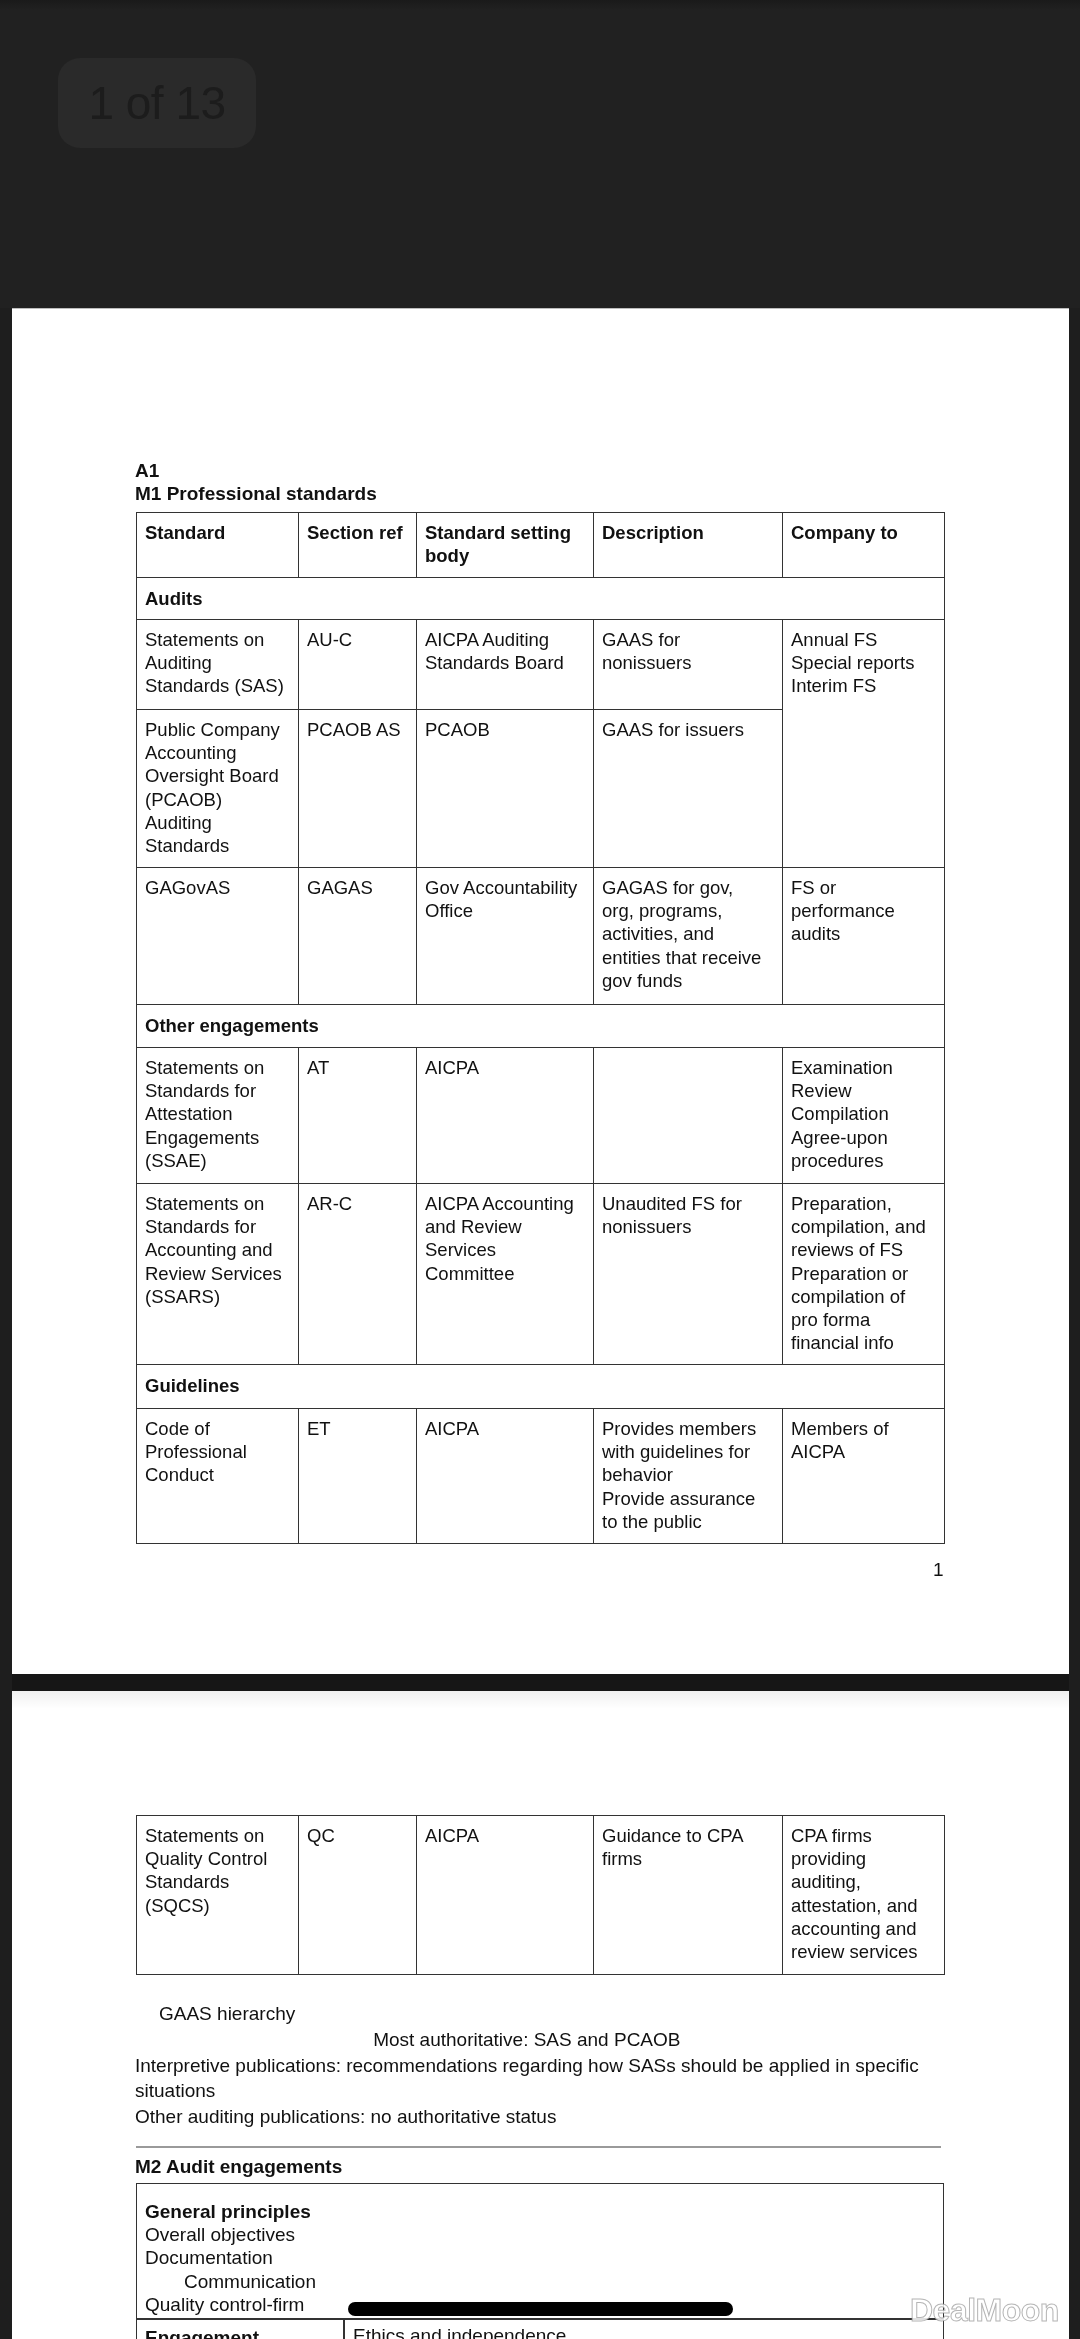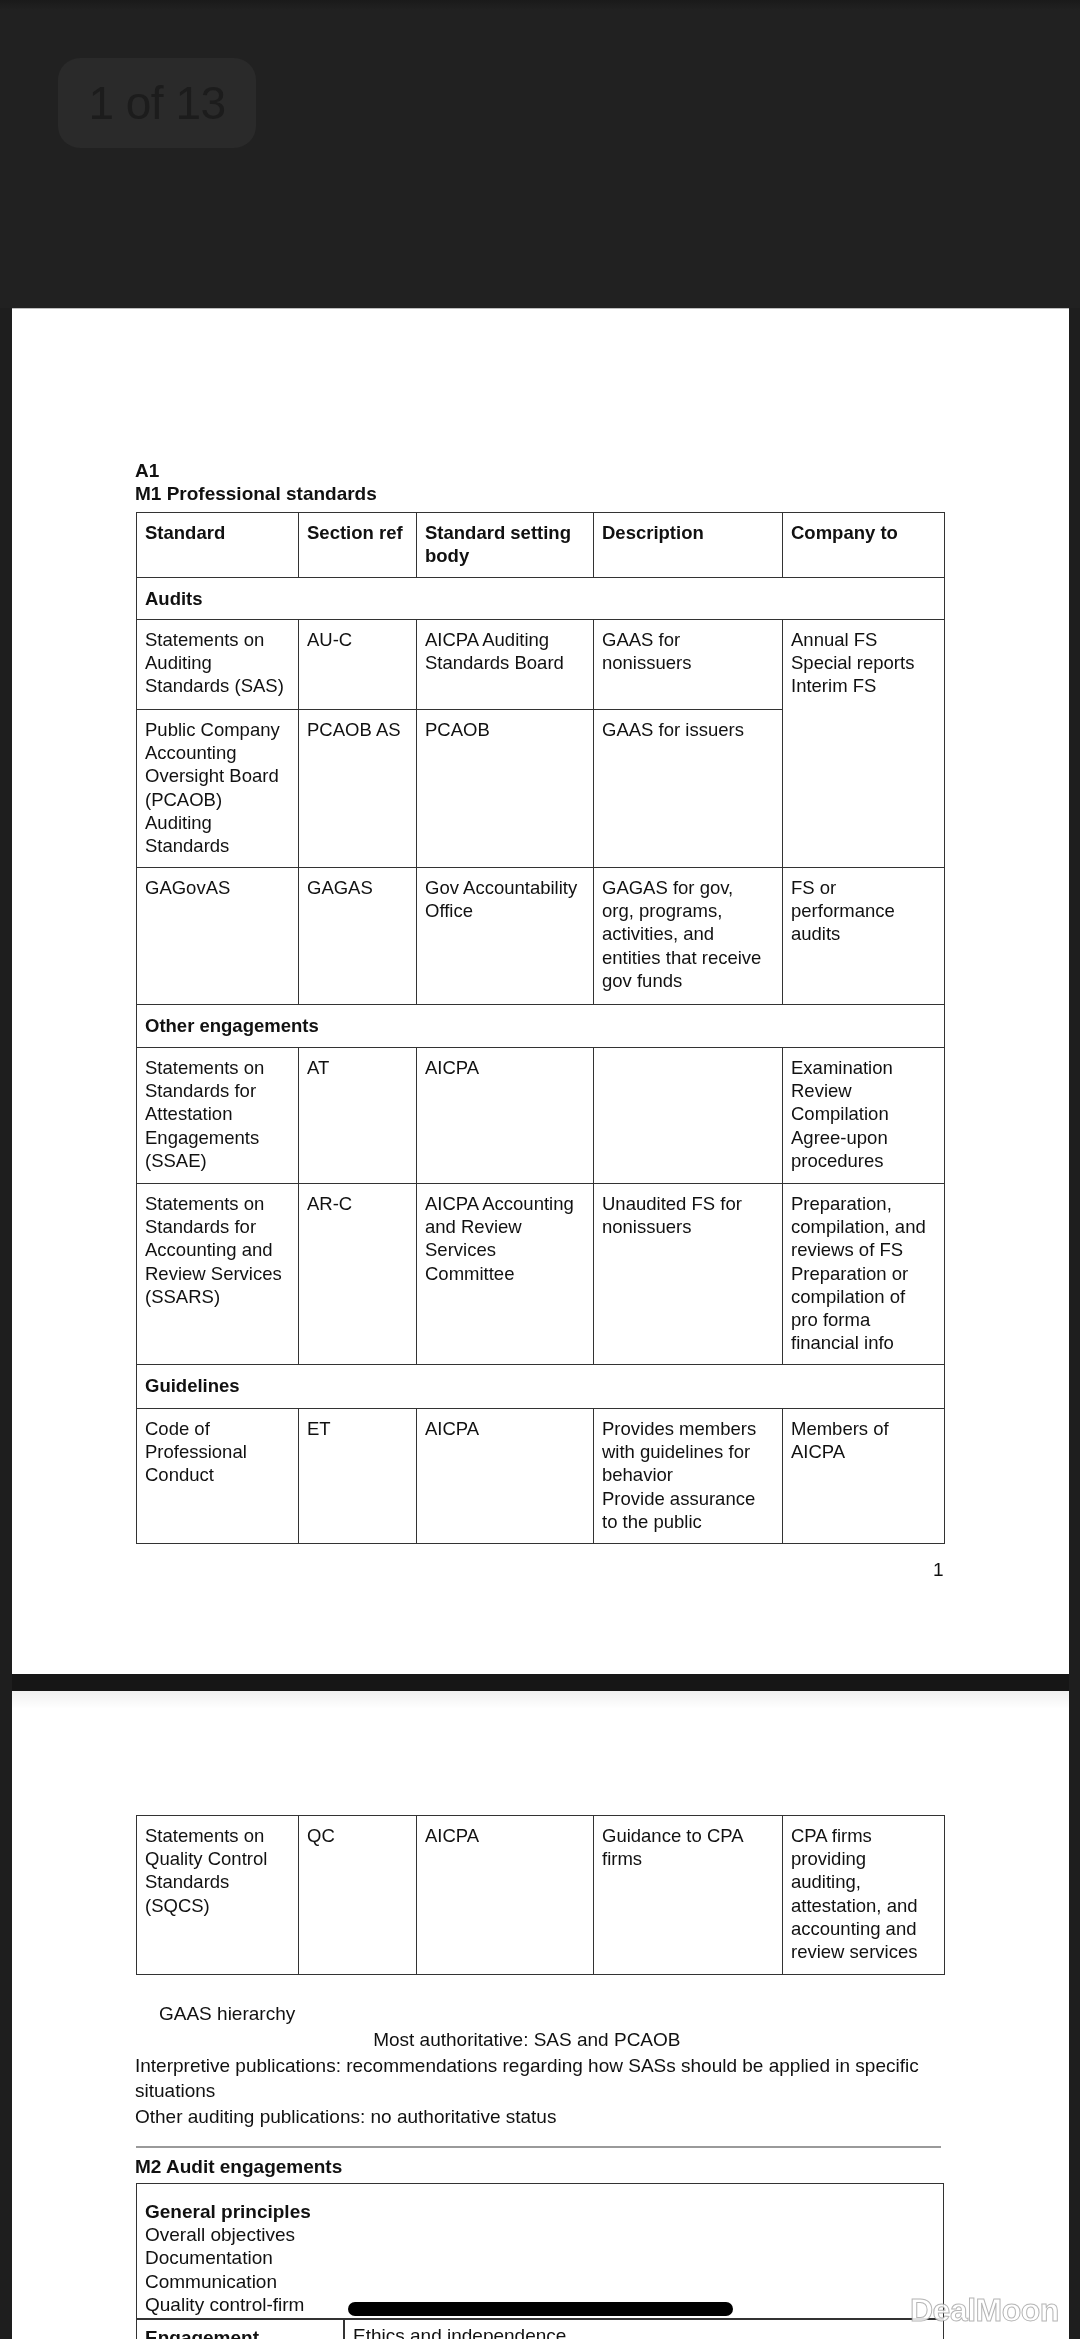--- a/index.html
+++ b/index.html
@@ -211,21 +211,21 @@
 
   <div class="hr" style="left:124px; top:455px; width:805px;"></div>
 
   <div class="abs txt bold" style="left:123px; top:464px;">M2 Audit engagements</div>
 
   <div class="abs" style="left:124px; top:492px; width:808px; height:200px; border:1.5px solid #333;">
     <div class="abs" style="left:8px; top:16px;">
       <div class="txt bold" style="line-height:23.2px;">General principles</div>
       <div class="txt" style="line-height:23.2px;">Overall objectives</div>
       <div class="txt" style="line-height:23.2px;">Documentation</div>
-      <div class="txt" style="line-height:23.2px;">Communication</div>
+      <div class="txt" style="line-height:23.2px;margin-left:39px;">Communication</div>
       <div class="txt" style="line-height:23.2px;">Quality control-firm</div>
     </div>
     <div class="abs" style="left:0; top:134px; width:100%; height:1.5px; background:#333;"></div>
     <div class="abs" style="left:206px; top:134px; width:1.5px; height:80px; background:#333;"></div>
     <div class="abs txt bold" style="left:8px; top:142px;">Engagement</div>
     <div class="abs txt" style="left:216px; top:140px;">Ethics and independence</div>
   </div>
 </div>
 
 <div class="home-indicator"></div>

